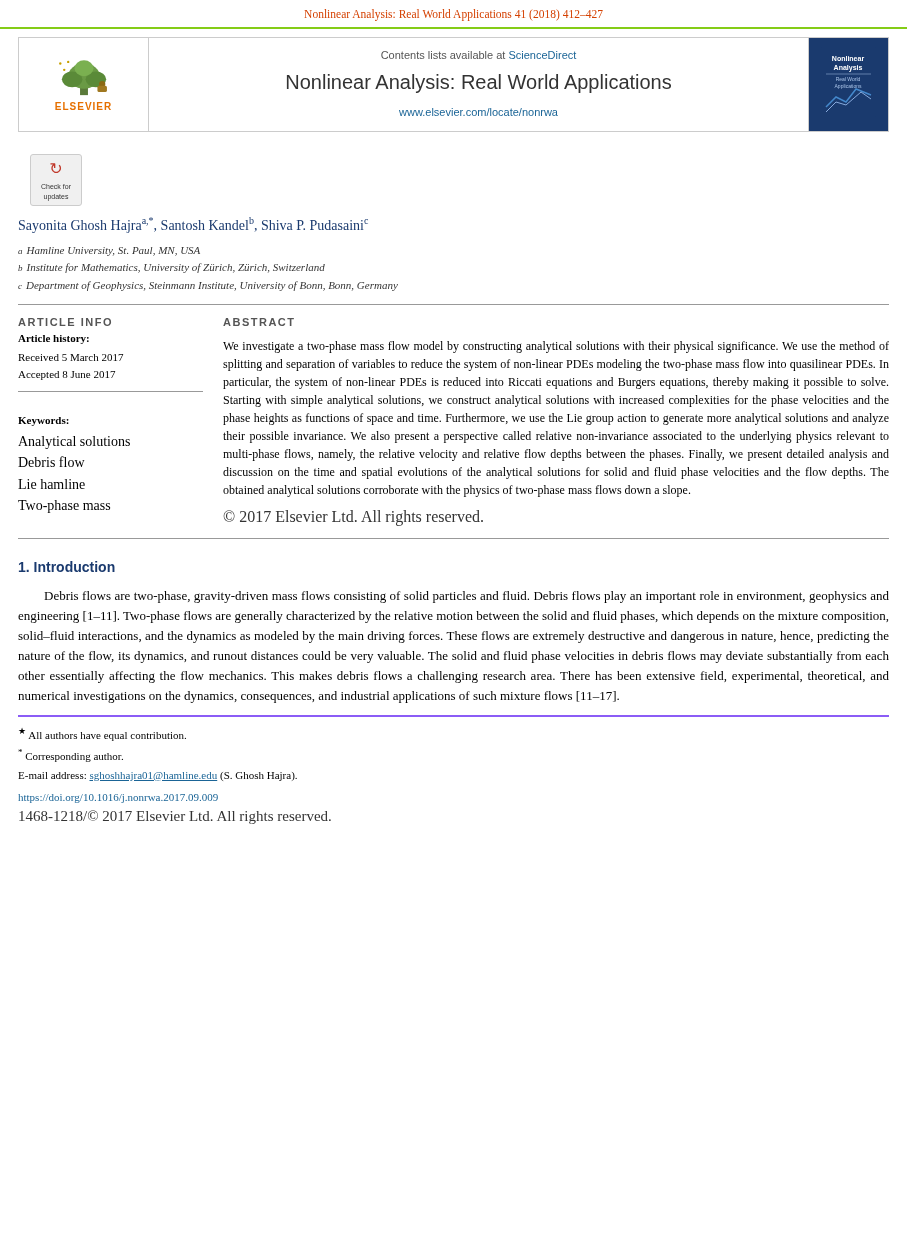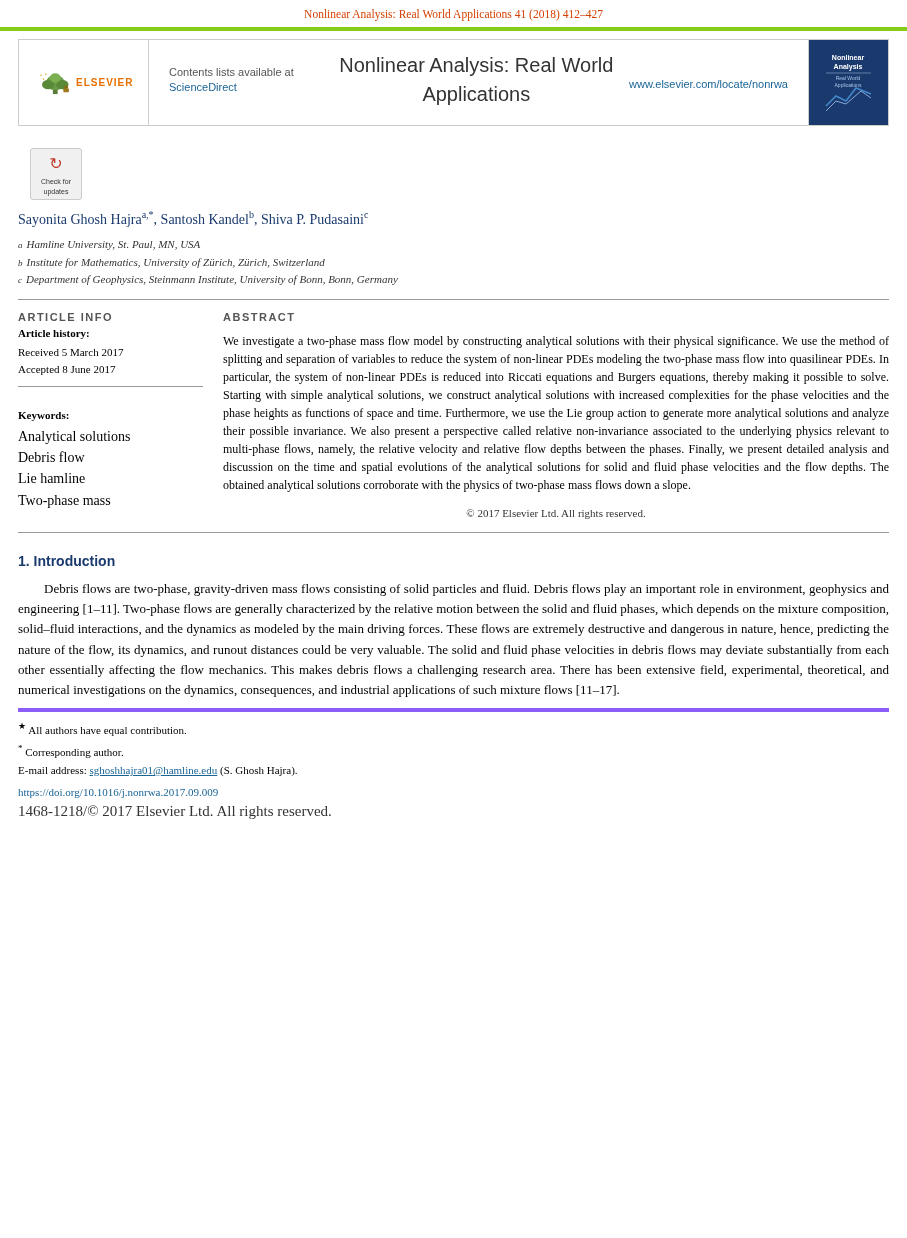--- a/index.html
+++ b/index.html
@@ -12,21 +12,21 @@
       font-size: 13px;
       line-height: 1.45;
     }
 
     
     .top-bar {
       text-align: center;
       padding: 6px 0 4px;
       font-size: 11.5px;
       color: #d44000;
-      border-bottom: 4px solid #84cc16;
+      border-bottom: 2px solid #84cc16;
     }
 
     
     .journal-header {
       display: flex;
       align-items: stretch;
       border: 1px solid #ccc;
       margin: 8px 18px 0;
     }
     .journal-header-left {
@@ -36,35 +36,36 @@
       padding: 8px;
       display: flex;
       flex-direction: column;
       align-items: center;
       justify-content: center;
     }
     .elsevier-logo {
       width: 100px;
       height: 60px;
       display: flex;
-      flex-direction: row;
+      flex-direction: column;
       align-items: center;
       justify-content: center;
     }
     .elsevier-text {
       font-family: Arial, sans-serif;
       font-size: 10px;
       font-weight: bold;
       color: #e67000;
       letter-spacing: 1px;
       margin-top: 2px;
     }
     .journal-header-center {
       flex: 1;
       display: flex;
+      flex-direction: column;
       align-items: center;
       justify-content: center;
       padding: 10px 20px;
     }
     .contents-available {
       font-size: 11px;
       color: #555;
       margin-bottom: 4px;
       font-family: Arial, sans-serif;
     }
@@ -231,23 +232,23 @@
       letter-spacing: 1.5px;
       color: #555;
       margin-bottom: 6px;
     }
     .abstract-text {
       font-size: 12px;
       line-height: 1.5;
       text-align: justify;
     }
     .copyright-line {
-      font-size: 11px;
-      text-align: center;
-      margin-top: 12px;
+      font-size: 16px;
+      text-align: left;
+      margin-top: 6px;
       color: #333;
     }
 
     
     .intro-section {
       margin-top: 18px;
     }
     .section-number-title {
       font-family: Arial, sans-serif;
       font-size: 14px;
@@ -259,21 +260,21 @@
       font-size: 13px;
       line-height: 1.55;
       text-align: justify;
       text-indent: 2em;
       margin-bottom: 8px;
     }
 
     
     .footer-section {
       margin-top: 4px;
-      border-top: 4px solid #8b5cf6;
+      border-top: 2px solid #8b5cf6;
       padding-top: 8px;
     }
     .footnote-line {
       font-size: 11px;
       margin-bottom: 3px;
     }
     .footnote-line sup { font-size: 9px; }
     .doi-line {
       font-size: 11px;
       color: #1a6496;

